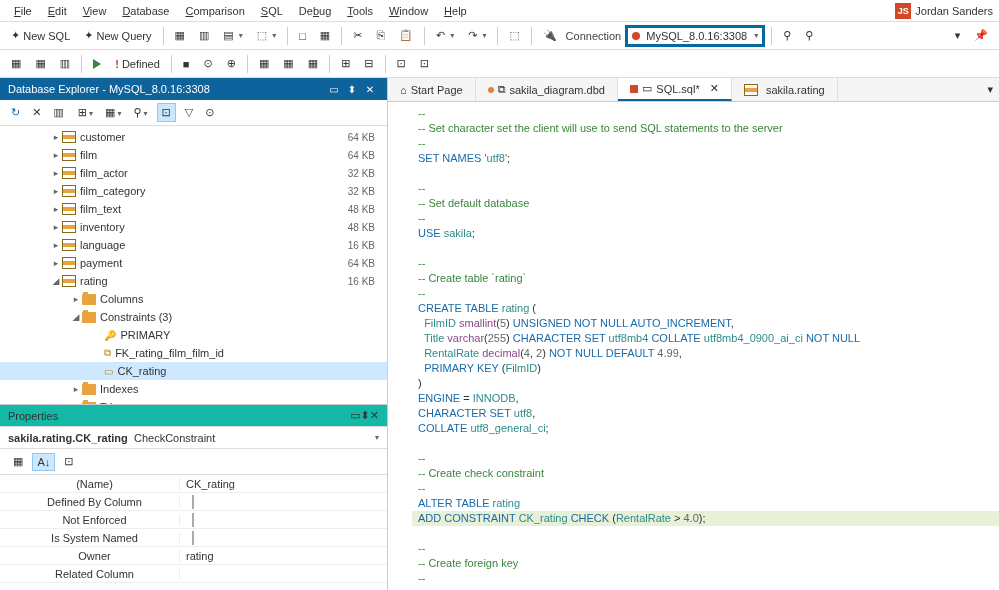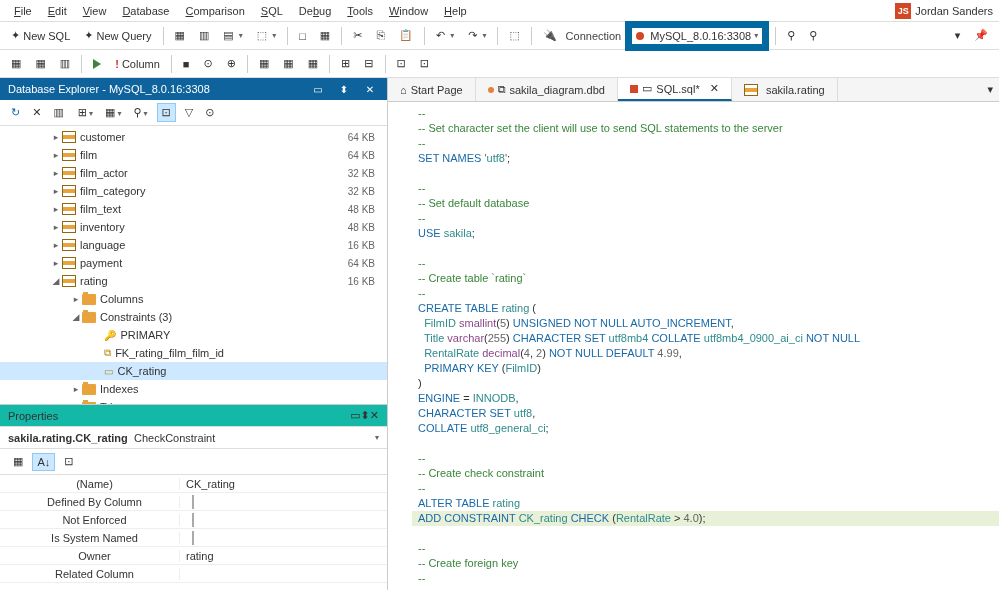--- a/index.html
+++ b/index.html
@@ -11,21 +11,21 @@
 .toolbar { display:flex; align-items:center; padding:2px 6px; gap:4px; height:28px; border-bottom:1px solid #ddd; }
 .toolbar .btn { padding:2px 4px; display:flex; align-items:center; gap:3px; cursor:default; border:1px solid transparent; }
 .toolbar .sep { width:1px; height:18px; background:#ccc; margin:0 2px; }
 .toolbar .conn-label { color:#444; }
 .dot-red { width:8px; height:8px; border-radius:50%; background:#d24726; display:inline-block; margin-right:3px; }
 .dot-orange { width:6px; height:6px; border-radius:50%; background:#e8803c; display:inline-block; }
 .play-green { width:0; height:0; border-left:8px solid #3a853b; border-top:5px solid transparent; border-bottom:5px solid transparent; display:inline-block; }
 .excl-red { color:#c0392b; font-weight:bold; }
 .content { display:flex; flex:1; overflow:hidden; }
 .left-panel { width:388px; display:flex; flex-direction:column; border-right:1px solid #ccc; }
-.panel-header { background:#0e639c; color:#fff; padding:3px 8px; display:flex; align-items:center; height:22px;gap:8px; }
+.panel-header { background:#0e639c; color:#fff; padding:3px 8px; display:flex; align-items:center; height:22px; }
 .panel-header .title { flex:1; }
 .panel-header .wbtn { width:18px; text-align:center; cursor:default; font-size:10px; }
 .panel-toolbar { display:flex; align-items:center; gap:2px; padding:3px 6px; border-bottom:1px solid #ddd; height:26px; }
 .panel-toolbar .btn { padding:2px 4px; cursor:default; border:1px solid transparent; }
 .panel-toolbar .btn.active { border:1px solid #90c8f6; background:#cce8ff; }
 .tree { flex:1; overflow:auto; padding:2px 0; }
 .tree-row { display:flex; align-items:center; padding:1px 4px; height:18px; cursor:default; }
 .tree-row.selected { background:#cde8ff; }
 .tree-row .exp { width:12px; text-align:center; color:#666; font-size:9px; }
 .tree-row .size { margin-left:auto; padding-right:8px; color:#666; font-size:10px; }
@@ -94,21 +94,21 @@
   <span class="btn">⎘</span>
   <span class="btn">📋</span>
   <span class="sep"></span>
   <span class="btn">↶<span class="dropdown-arrow">▾</span></span>
   <span class="btn">↷<span class="dropdown-arrow">▾</span></span>
   <span class="sep"></span>
   <span class="btn">⬚</span>
   <span class="sep"></span>
   <span class="btn">🔌</span>
   <span class="conn-label">Connection</span>
-  <span class="btn" style="border:7px solid #0369a1;min-width:140px">
+  <span class="btn" style="border:3px solid #0369a1;min-width:140px">
       <span class="dot-red"></span>
       <span>MySQL_8.0.16:3308</span>
       <span class="dropdown-arrow" style="margin-left:auto">▾</span>
     </span>
   <span class="sep"></span>
   <span class="btn">⚲</span>
   <span class="btn">⚲</span>
   <span class="spacer" style="flex:1"></span>
   <span class="btn">▾</span>
   <span class="btn">📌</span>
@@ -117,21 +117,21 @@
 <div class="toolbar">
   <span class="btn">▦</span>
   <span class="btn">▦</span>
   <span class="btn">▥</span>
   <span class="sep"></span>
   <span class="btn">
       <span class="play-green"></span>
     </span>
   <span class="btn">
       <span class="excl-red">!</span> 
-      <span>Column</span>
+      <span>Defined</span>
     </span>
   <span class="sep"></span>
   <span class="btn">■</span>
   <span class="btn">⊙</span>
   <span class="btn">⊕</span>
   <span class="sep"></span>
   <span class="btn">▦</span>
   <span class="btn">▦</span>
   <span class="btn">▦</span>
   <span class="sep"></span>

